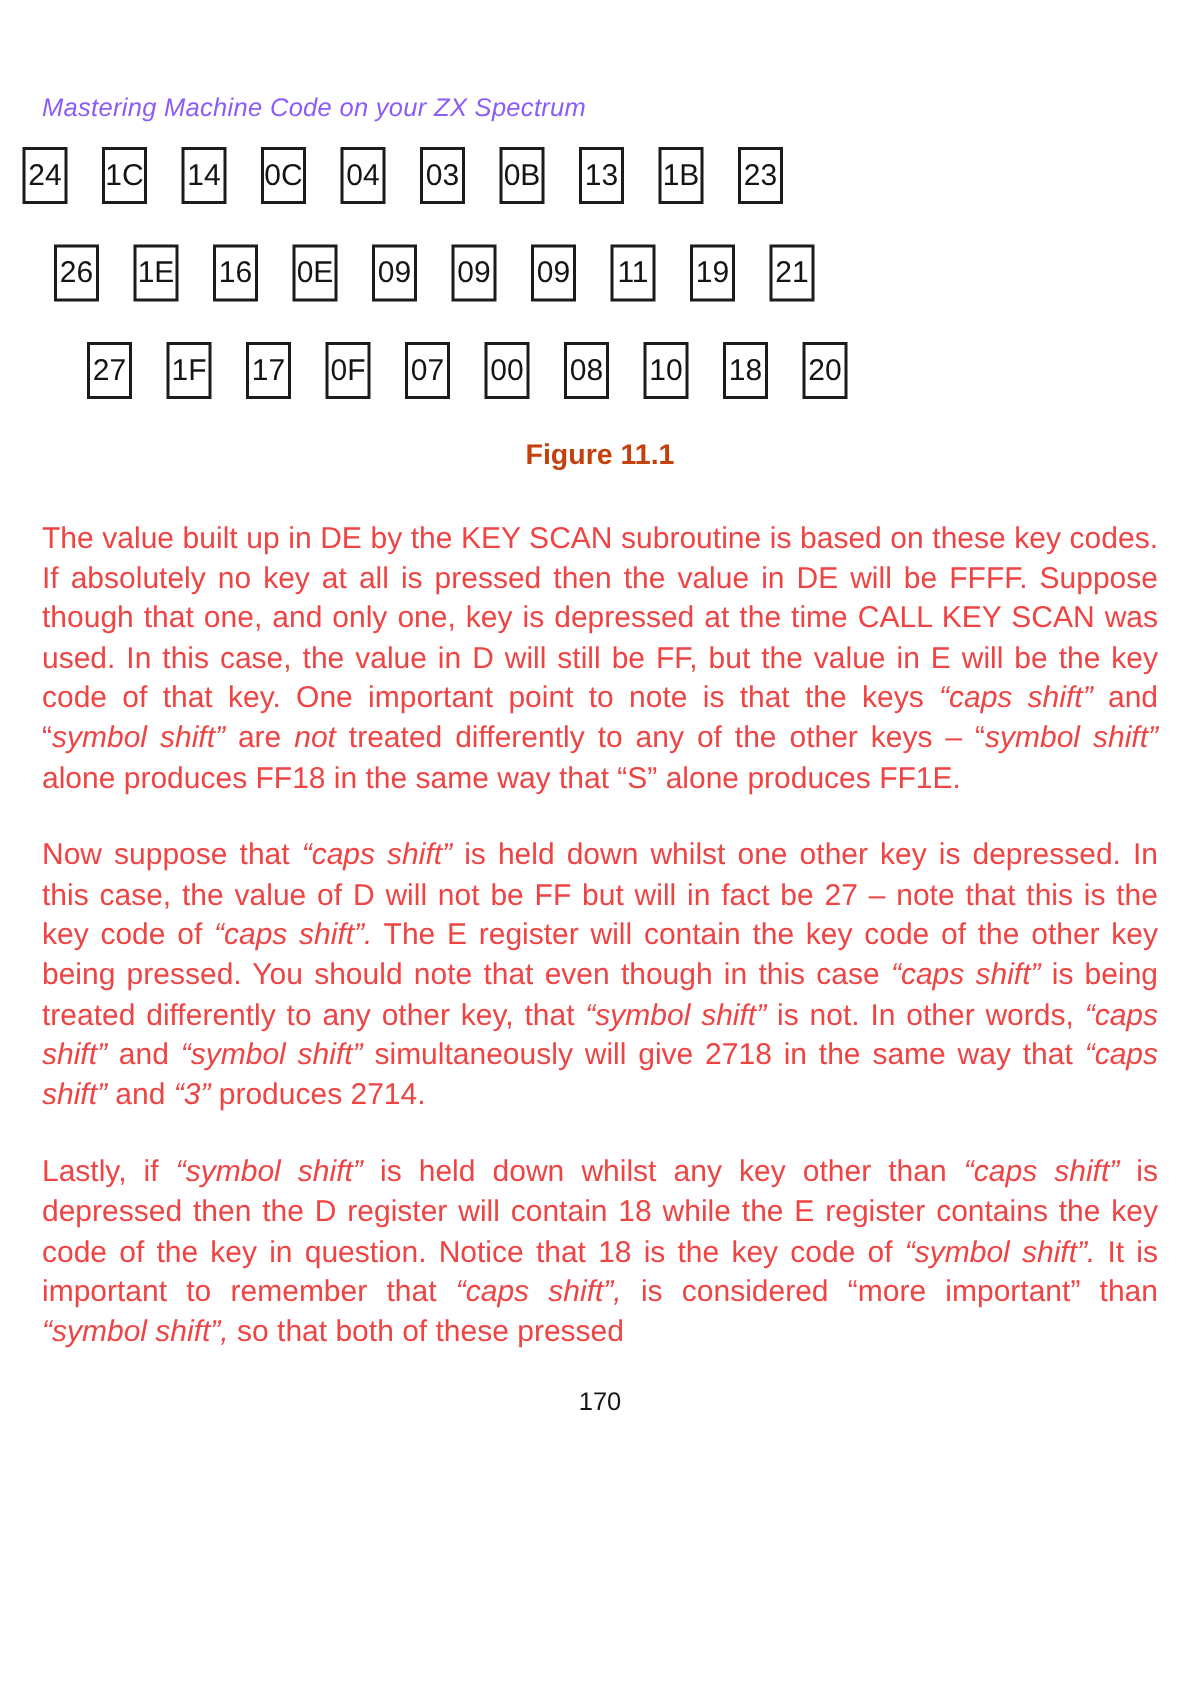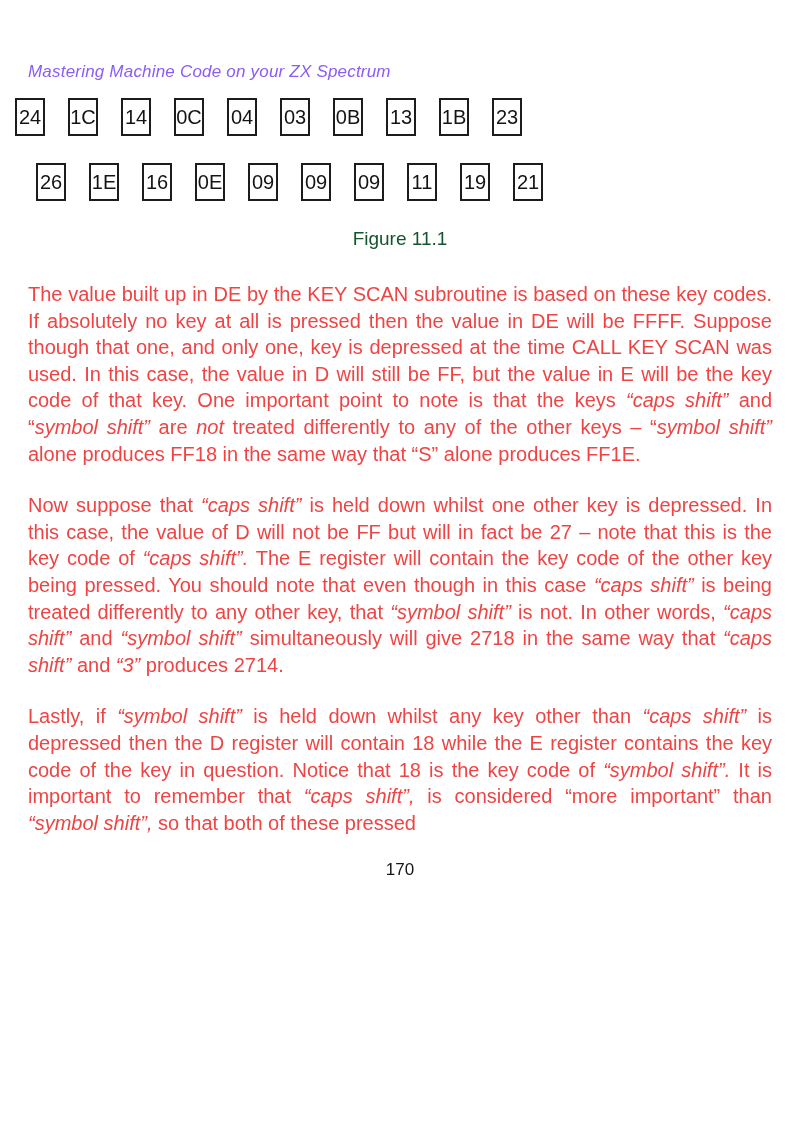--- a/index.html
+++ b/index.html
@@ -46,22 +46,22 @@
     align-items: center;
     justify-content: center;
     font-size: 20px;
     color: #141414;
     background: #ffffff;
   }
   .figure-caption {
     margin-top: 4px;
     text-align: center;
     font-size: 19px;
-    font-weight: normal;
-    color: #14532d;
+    font-weight: bold;
+    color: #c2410c;
   }
   .body-text {
     margin: 31px 28px 0 28px;
     width: 744px;
     font-size: 20px;
     line-height: 26.6px;
     text-align: justify;
     color: #ef4444;
   }
   .body-text p {
@@ -106,20 +106,32 @@
           <div class="keybox">1E</div>
           <div class="keybox">16</div>
           <div class="keybox">0E</div>
           <div class="keybox">09</div>
           <div class="keybox">09</div>
           <div class="keybox">09</div>
           <div class="keybox">11</div>
           <div class="keybox">19</div>
           <div class="keybox">21</div>
         </div>
+        <div class="keyrow row-3">
+          <div class="keybox">27</div>
+          <div class="keybox">1F</div>
+          <div class="keybox">17</div>
+          <div class="keybox">0F</div>
+          <div class="keybox">07</div>
+          <div class="keybox">00</div>
+          <div class="keybox">08</div>
+          <div class="keybox">10</div>
+          <div class="keybox">18</div>
+          <div class="keybox">20</div>
+        </div>
       </div>
     <div class="figure-caption">Figure 11.1</div>
   </div>
 
   <div class="body-text">
       <p><span>The value built up in DE by the KEY SCAN subroutine is based on these key codes. If absolutely no key at all is pressed then the value in DE will be FFFF. Suppose though that one, and only one, key is depressed at the time CALL KEY SCAN was used. In this case, the value in D will still be FF, but the value in E will be the key code of that key. One important point to note is that the keys </span><span class="it">“caps shift”</span><span> and “</span><span class="it">symbol shift”</span><span> are </span><span class="it">not</span><span> treated differently to any of the other keys – “</span><span class="it">symbol shift”</span><span> alone produces FF18 in the same way that “S” alone produces FF1E.</span></p>
       <p><span>Now suppose that </span><span class="it">“caps shift”</span><span> is held down whilst one other key is depressed. In this case, the value of D will not be FF but will in fact be 27 – note that this is the key code of </span><span class="it">“caps shift”.</span><span> The E register will contain the key code of the other key being pressed. You should note that even though in this case </span><span class="it">“caps shift”</span><span> is being treated differently to any other key, that </span><span class="it">“symbol shift”</span><span> is not. In other words, </span><span class="it">“caps shift”</span><span> and </span><span class="it">“symbol shift”</span><span> simultaneously will give 2718 in the same way that </span><span class="it">“caps shift”</span><span> and </span><span class="it">“3”</span><span> produces 2714.</span></p>
       <p><span>Lastly, if </span><span class="it">“symbol shift”</span><span> is held down whilst any key other than </span><span class="it">“caps shift”</span><span> is depressed then the D register will contain 18 while the E register contains the key code of the key in question. Notice that 18 is the key code of </span><span class="it">“symbol shift”.</span><span> It is important to remember that </span><span class="it">“caps shift”,</span><span> is considered “more important” than </span><span class="it">“symbol shift”,</span><span> so that both of these pressed</span></p>
     </div>
 

